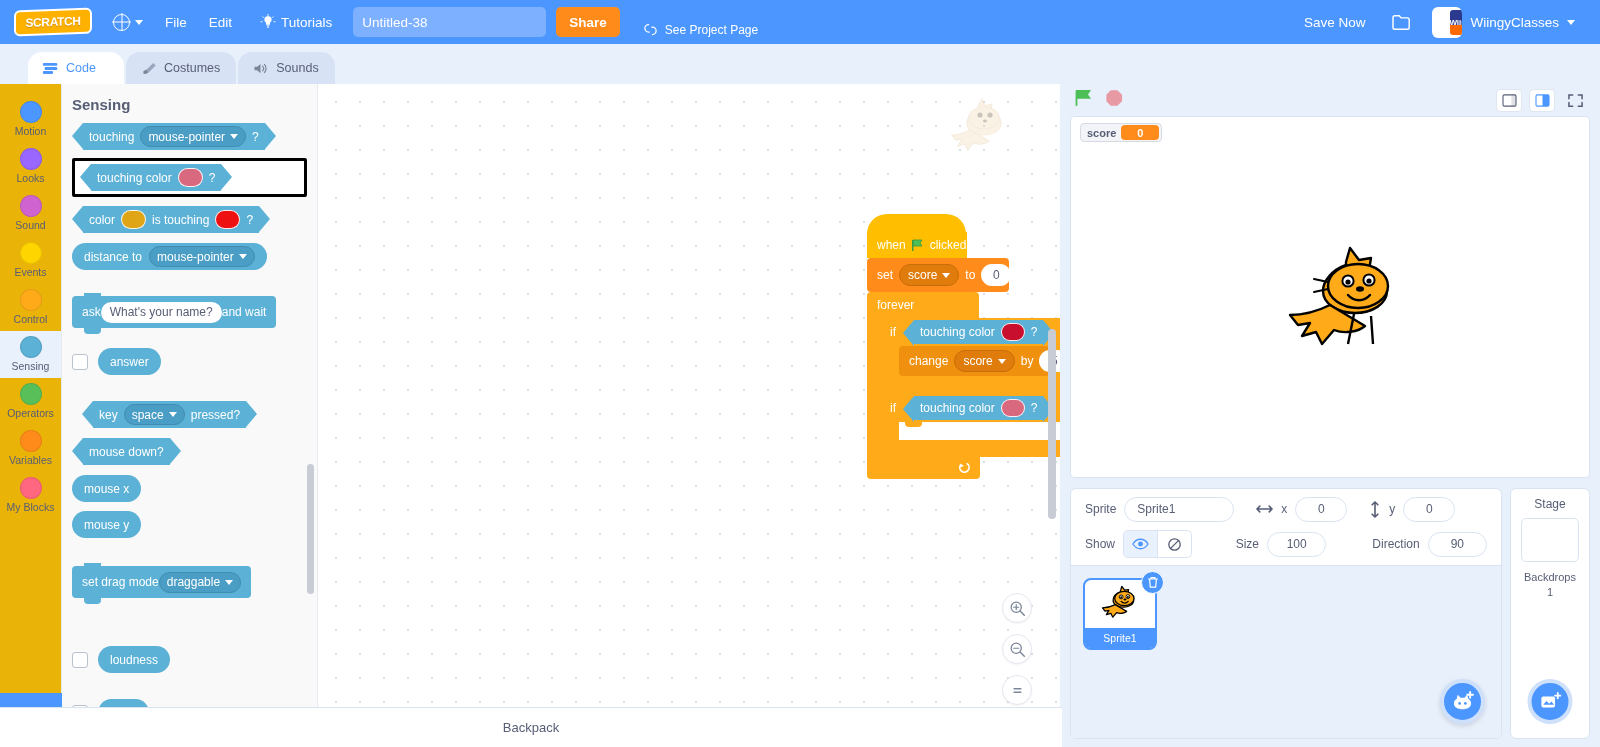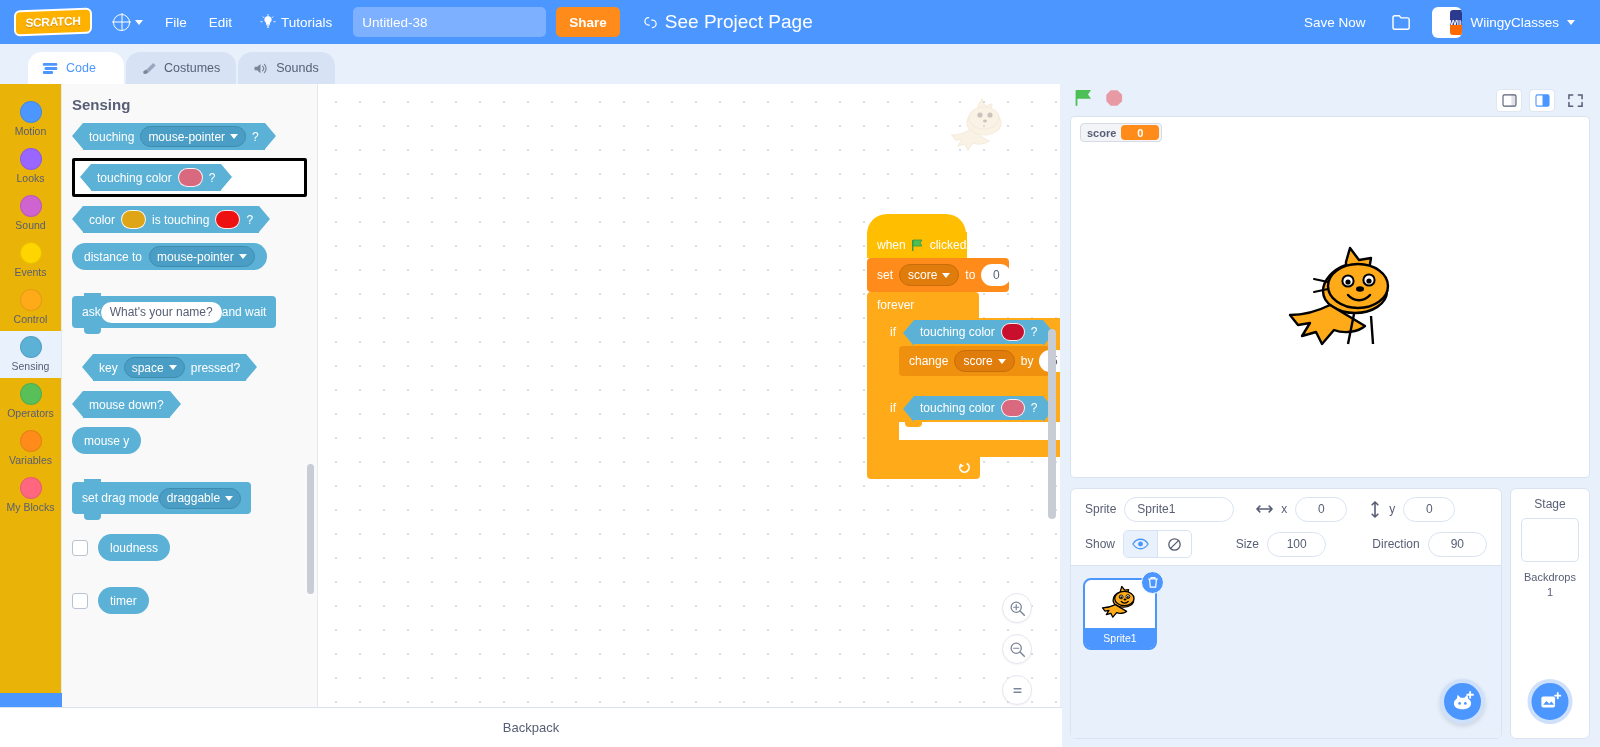--- a/index.html
+++ b/index.html
@@ -45,23 +45,23 @@
     color:#fff;font-size:13.5px;font-family:inherit;padding:0 9px;margin-left:10px;
     outline:none;
   }
   .title-field::placeholder{color:#e4efff}
   .share-btn{
     background:#ff8c1a;color:#fff;font-size:13.5px;font-weight:bold;
     height:30px;padding:0 13px;border:none;border-radius:5px;margin-left:10px;
     cursor:pointer;font-family:inherit;
   }
   .proj-page{
-    display:flex;align-items:center;gap:7px;background:#fff;color:#4c97ff;
+    display:flex;align-items:flex-end;gap:7px;background:#fff;color:#4c97ff;
     height:30px;padding:0 13px;border-radius:5px;margin-left:10px;
-    font-size:19px;cursor:pointer;
+    font-size:12px;cursor:pointer;
   }
   .proj-page.ghost{background:transparent;color:#fff;}
   .mb-right{margin-left:auto;display:flex;align-items:center;gap:4px;}
   .folder{width:22px;height:18px;flex:none}
   .avatar{
     width:17px;height:31px;border-radius:6px;background:#fff;
     display:flex;align-items:center;justify-content:center;overflow:hidden;flex:none;padding-left:30px;
   }
   .avatar-inner{
     width:25px;height:25px;border-radius:3px;
@@ -481,56 +481,63 @@
         <div class="gap" style="height:26px"></div>
 
         <div>
           <span class="stack notch">
             <span>ask</span>
             <span class="txtinput">What's your name?</span>
             <span>and wait</span>
           </span>
         </div>
 
+        <div class="palrow" style="margin-top:20px">
+          <span class="cbx"></span>
+          <span class="report">answer</span>
+        </div>
 
         <div class="gap" style="height:26px"></div>
 
         <div style="margin-left:10px">
           <span class="bool">
             <span>key</span>
             <span class="drop">
               <span>space</span>
               <span class="caret"></span>
             </span>
             <span>pressed?</span>
           </span>
         </div>
 
         <div style="margin-top:10px">
           <span class="bool">mouse down?</span>
         </div>
 
+        <div style="margin-top:10px">
+          <span class="report">mouse x</span>
+        </div>
 
         <div style="margin-top:9px">
           <span class="report">mouse y</span>
         </div>
 
         <div class="gap" style="height:28px"></div>
 
         <div>
           <span class="stack notch">
             <span>set drag mode</span>
             <span class="drop">
               <span>draggable</span>
               <span class="caret"></span>
             </span>
           </span>
         </div>
 
-        <div class="palrow" style="margin-top:20px">
+        <div class="palrow" style="margin-top:48px">
           <span class="cbx"></span>
           <span class="report">loudness</span>
         </div>
 
         <div class="palrow" style="margin-top:26px">
           <span class="cbx"></span>
           <span class="report">timer</span>
         </div>
 
       </div>

